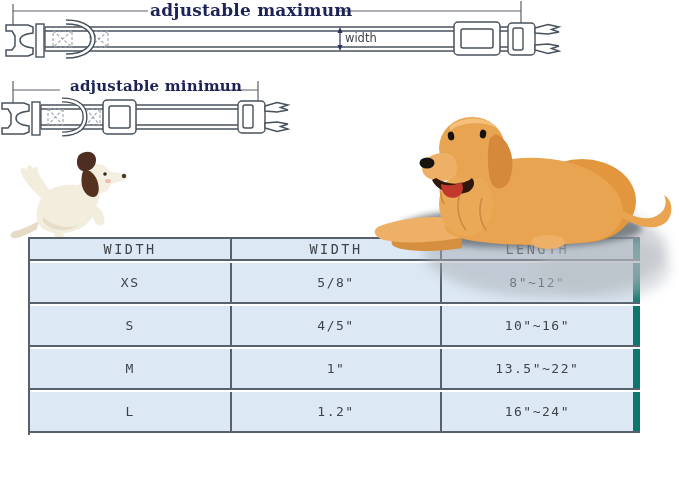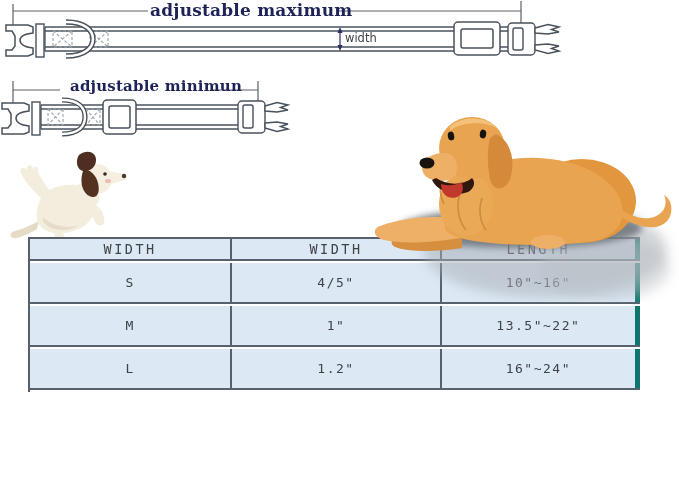--- a/index.html
+++ b/index.html
@@ -25,21 +25,21 @@
               border-top:2px solid var(--table-border);
               border-left:2px solid var(--table-border);box-sizing:border-box;}
   .t-row{display:flex;background:var(--table-fill);border-bottom:2px solid var(--table-border);
          margin-bottom:2px;height:41px;box-sizing:border-box;}
   .t-row.t-head{height:22px;}
   .t-cell{display:flex;align-items:center;justify-content:center;box-sizing:border-box;
           border-right:2px solid var(--table-border);
           color:var(--table-text);font-size:13px;letter-spacing:1.5px;white-space:nowrap;}
   .t-cell.c1{width:203px;}
   .t-cell.c2{width:210px;}
-  .t-cell.c3{width:199px;border-right:5px solid #0f766e;}
+  .t-cell.c3{width:199px;border-right:7px solid #0f766e;}
   .t-head .t-cell{font-size:13.5px;letter-spacing:2.5px;}
 </style>
 </head>
 <body>
 
 <div class="canvas">
 
   <svg class="abs collar-max" width="563" height="66" viewBox="0 0 563 66">
 
     <g stroke="var(--line-gray)" stroke-width="1.2">
@@ -155,20 +155,25 @@
     <path fill="#54321f" d="M80,24 C76,36 80,48 89,50 C95,51 97,44 95,36 C93,28 88,24 84,23 Z"></path>
   </svg>
 
   <div class="size-table">
     <div class="t-row t-head">
       <div class="t-cell c1">WIDTH</div>
       <div class="t-cell c2">WIDTH</div>
       <div class="t-cell c3">LENGTH</div>
     </div>
     <div class="t-row">
+      <div class="t-cell c1">XS</div>
+      <div class="t-cell c2">5/8"</div>
+      <div class="t-cell c3">8"~12"</div>
+    </div>
+    <div class="t-row">
       <div class="t-cell c1">S</div>
       <div class="t-cell c2">4/5"</div>
       <div class="t-cell c3">10"~16"</div>
     </div>
     <div class="t-row">
       <div class="t-cell c1">M</div>
       <div class="t-cell c2">1"</div>
       <div class="t-cell c3">13.5"~22"</div>
     </div>
     <div class="t-row">

